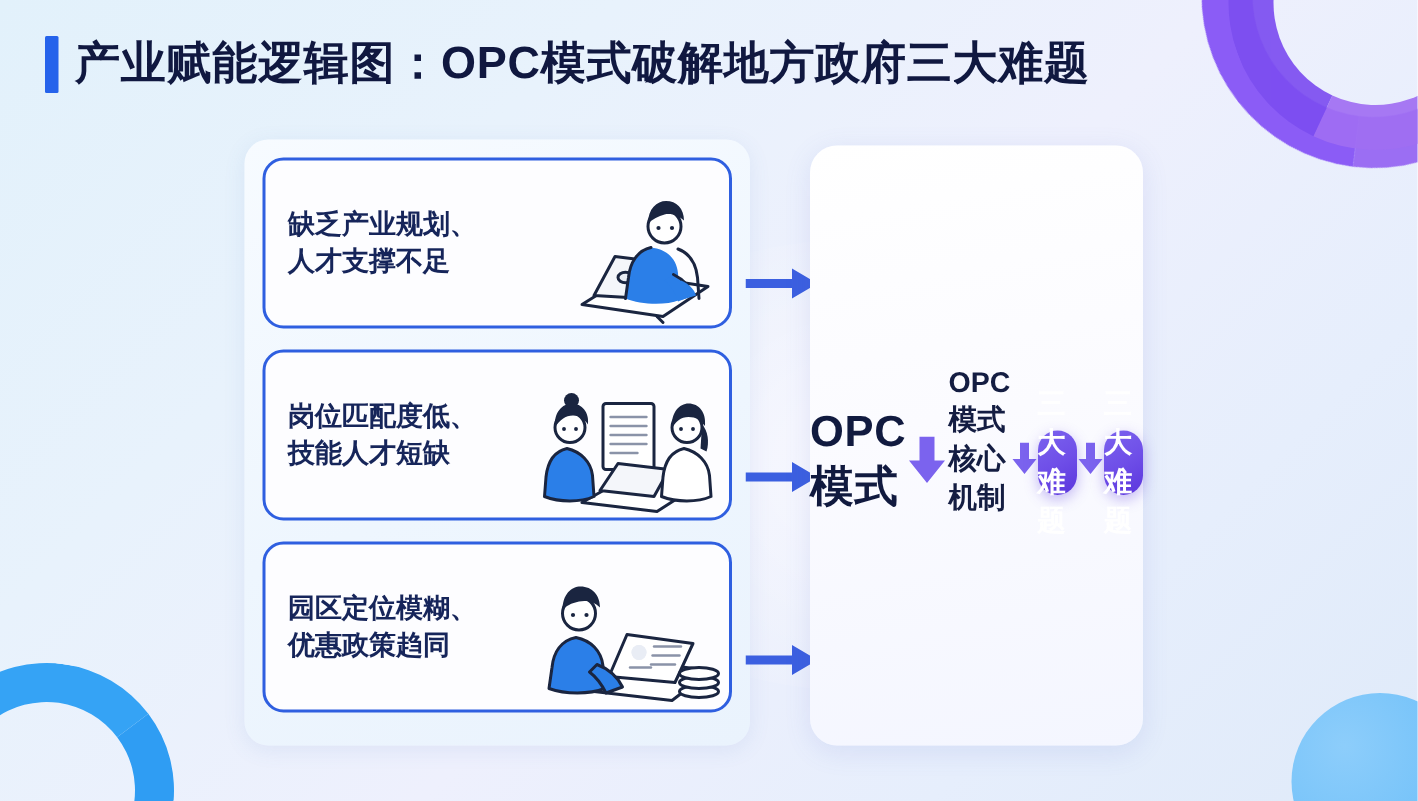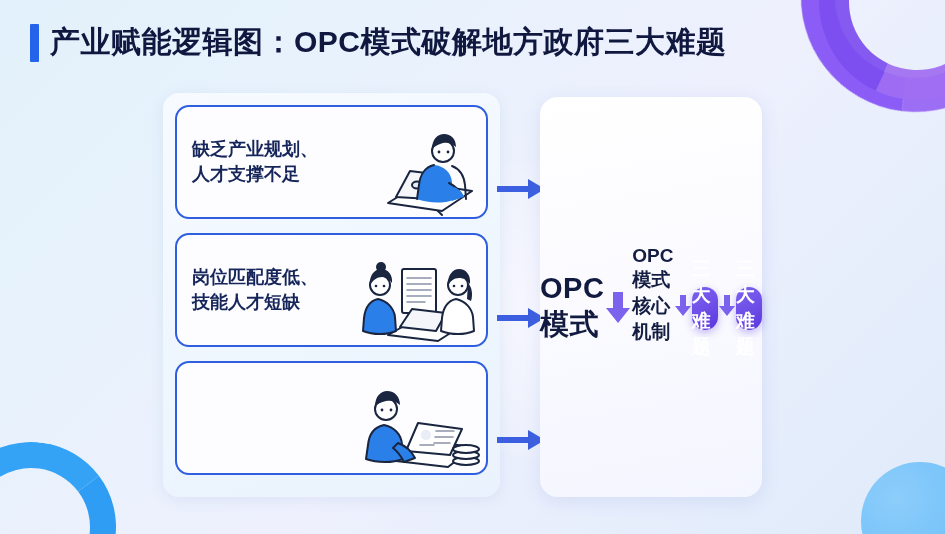--- a/index.html
+++ b/index.html
@@ -271,20 +271,22 @@
       </g>
       <circle cx="108" cy="32" r="10" fill="#ffffff" stroke="#1a2540" stroke-width="2"></circle>
       <path d="M98 33 c-1 -11 5 -17 11 -17 c7 0 12 6 11 15 c-3 -4 -6 -6 -11 -6 c-5 0 -9 3 -11 8z" fill="#1a2540"></path>
       <path d="M118 30 c4 4 5 12 3 18 l-4 -2 z" fill="#1a2540"></path>
       <circle cx="104" cy="33" r="1.3" fill="#1a2540"></circle>
       <circle cx="112" cy="33" r="1.3" fill="#1a2540"></circle>
     </svg>
   </div>
 
   <div class="problem-card">
+    <div class="problem-text">园区定位模糊、
+优惠政策趋同</div>
     <svg class="problem-art" viewBox="0 0 132 92">
       <path d="M46 80 L74 60 L124 66 L98 86 Z" fill="#ffffff" stroke="#1a2540" stroke-width="2" stroke-linejoin="round"></path>
       <path d="M56 70 L68 42 L112 48 L100 74 Z" fill="#ffffff" stroke="#1a2540" stroke-width="2" stroke-linejoin="round"></path>
       <circle cx="76" cy="54" r="5" fill="#e9edf5" stroke="#6b7governing" stroke-width="0"></circle>
       <circle cx="76" cy="54" r="5" fill="#e9edf5"></circle>
       <g stroke="#8a93a8" stroke-width="1.6" stroke-linecap="round">
         <path d="M86 50 h18"></path>
           <path d="M85 56 h18"></path>
           <path d="M84 62 h16"></path>
           <path d="M70 64 h14"></path>

